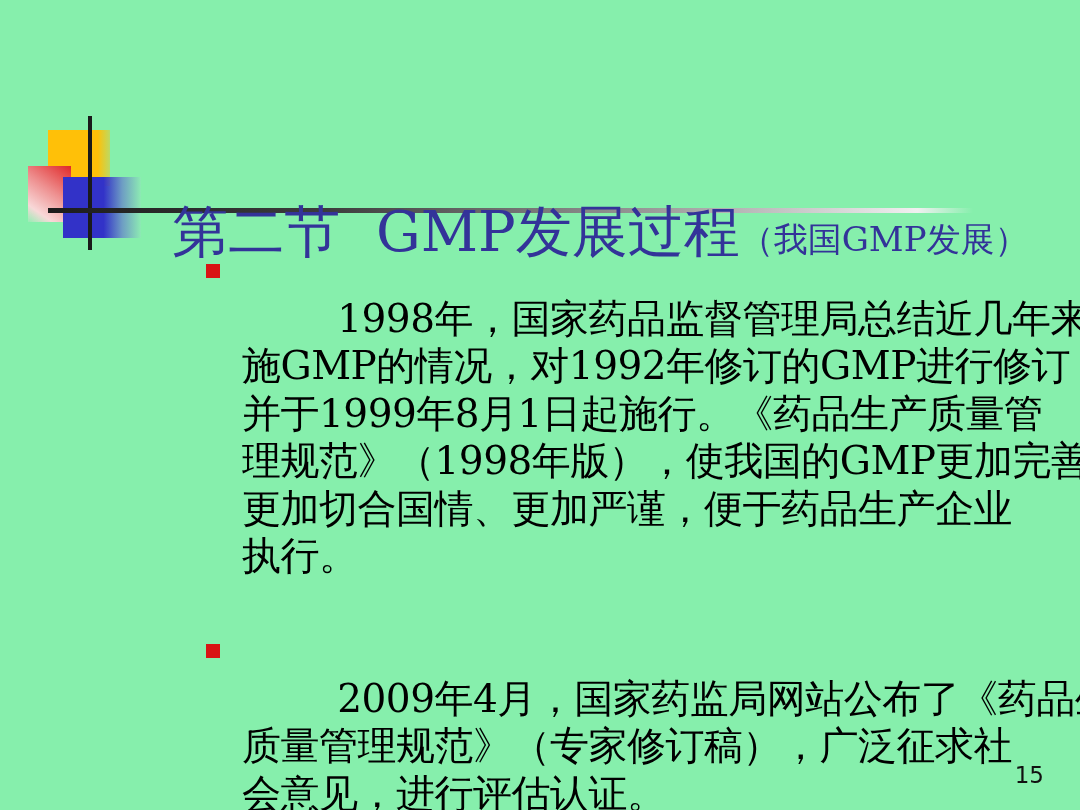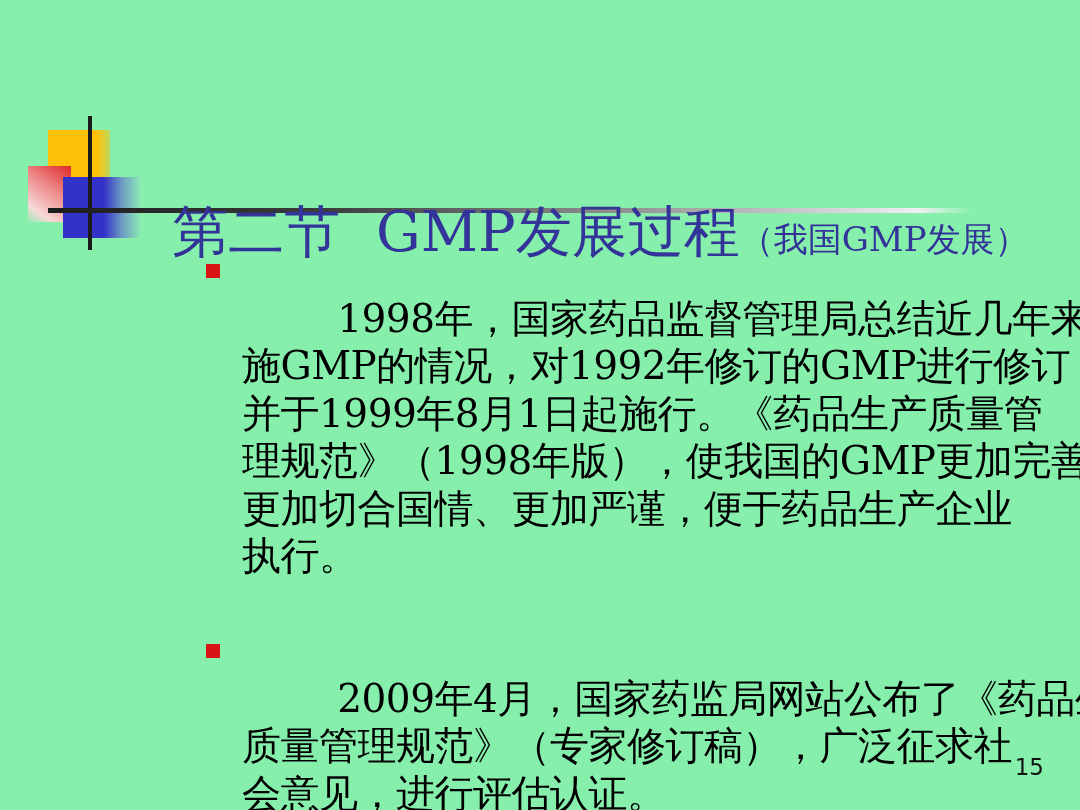--- a/index.html
+++ b/index.html
@@ -68,21 +68,21 @@
       color: #000000;
       white-space: pre;
     }
     .bullet-marker {
       position: absolute; left: 1px; top: 17px;
       width: 14px; height: 14px;
       background: #d91414;
     }
 
     .page-number {
-      position: absolute; right: 36px; bottom: 30px;
+      position: absolute; right: 36px; bottom: 22px;
       font-size: 23px;
       color: #111111;
       font-family: "DejaVu Sans", sans-serif;
     }
   </style>
 </head>
 <body>
 
 <div class="slide">
 

